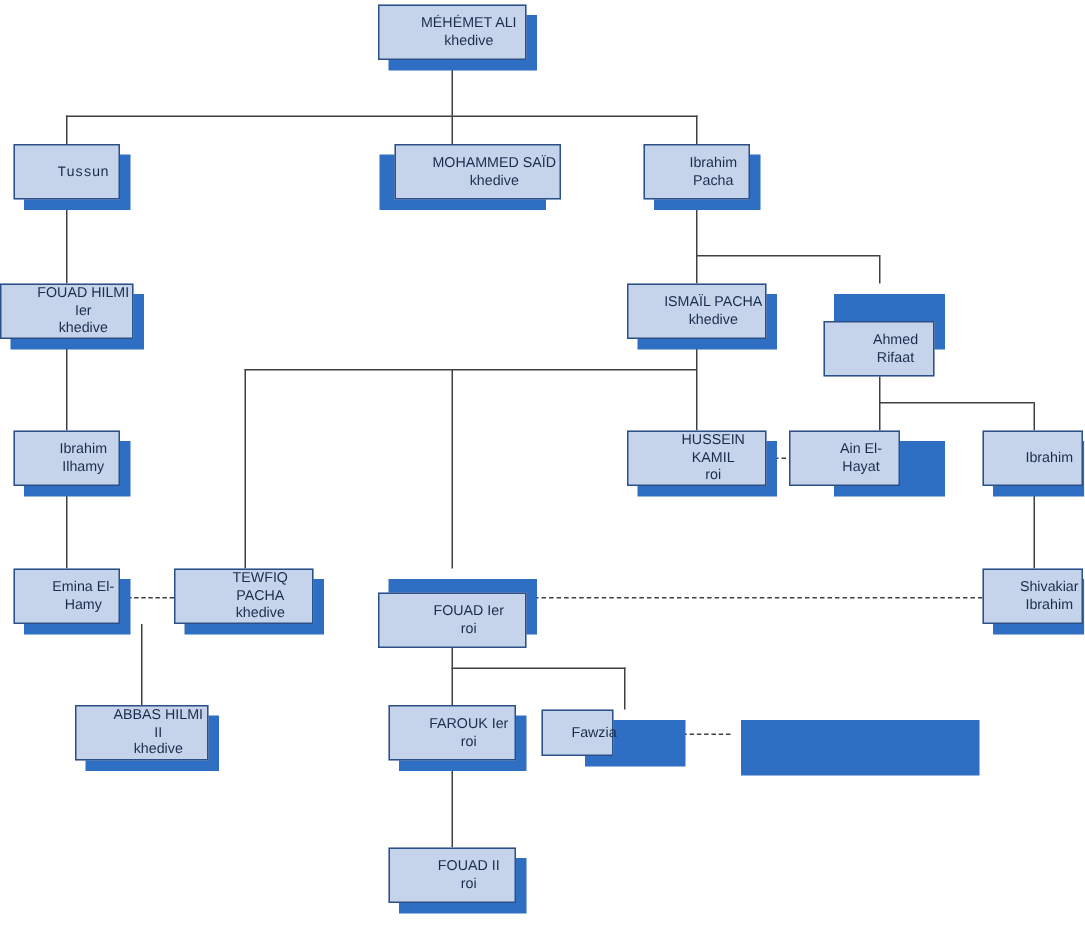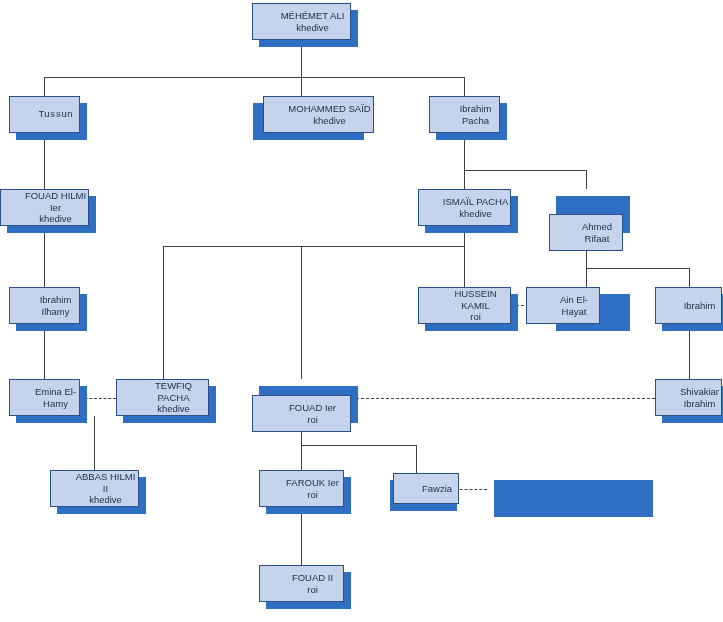--- a/index.html
+++ b/index.html
@@ -183,21 +183,21 @@
     <span class="l2">Ibrahim</span>
   </div>
   <div class="node" style="left:50px; top:470px; width:89px; height:37px;">
     <span class="l1">ABBAS HILMI II</span>
     <span class="l2">khedive</span>
   </div>
   <div class="node" style="left:259px; top:470px; width:85px; height:37px;">
     <span class="l1">FAROUK Ier</span>
     <span class="l2">roi</span>
   </div>
-  <div class="node" style="left:393px; top:473px; width:66px; height:31px;">
+  <div class="node" style="left:361px; top:473px; width:48px; height:31px;">
     <span class="l1">Fawzia</span>
     <span class="l2"></span>
   </div>
   <div class="node" style="left:259px; top:565px; width:85px; height:37px;">
     <span class="l1">FOUAD II</span>
     <span class="l2">roi</span>
   </div>
 
 </div>
 

